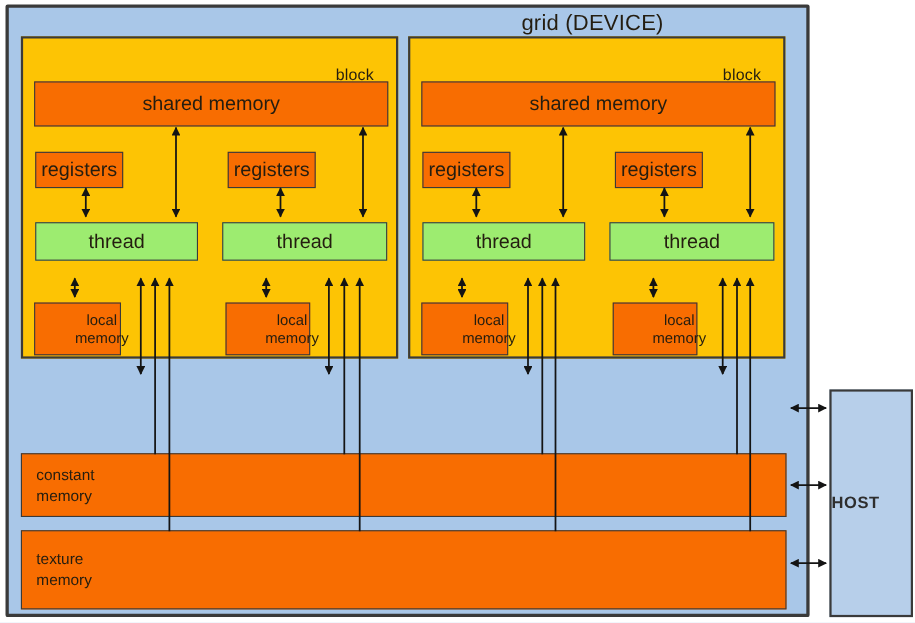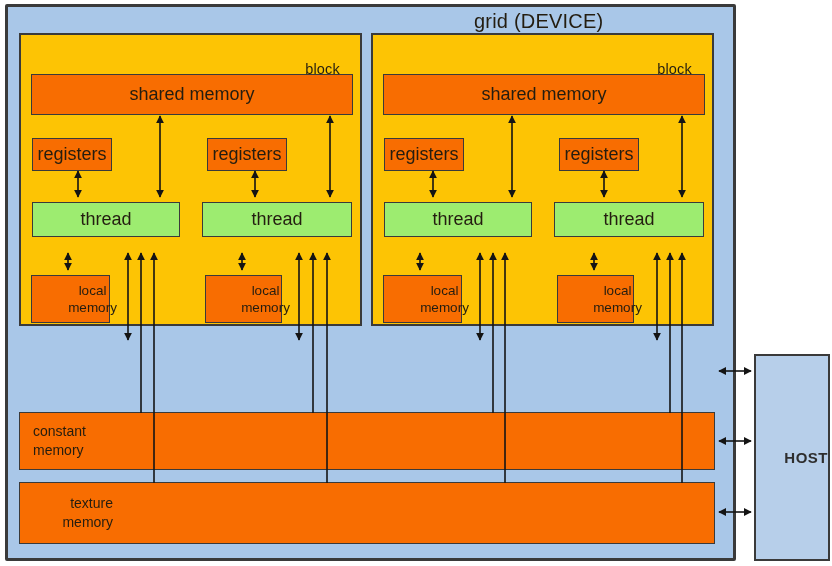--- a/index.html
+++ b/index.html
@@ -58,27 +58,27 @@
   .local-b{left:184px;top:240px;width:77px;}
   
   .membar{
     left:19px;width:696px;background:var(--memory-orange);
     border:1.5px solid var(--outline);z-index:2;
     display:flex;align-items:center;
   }
   .membar span{display:block;width:80px;padding-left:13px;font-size:14px;line-height:19px;}
   .membar-global{top:342px;height:58px;}
   .membar-constant{top:412px;height:58px;}
-  .membar-texture{top:482px;height:62px;text-align:right;}
+  .membar-texture{top:482px;height:72px;}
   
   .host-box{
     left:754px;top:354px;width:76px;height:207px;
     background:var(--host-bg);border:2.5px solid var(--outline);
-    display:flex;align-items:center;justify-content:flex-end;
-    font-size:15px;font-weight:700;letter-spacing:.5px;color:#2e2e2e;z-index:2;padding-left:19px;
+    display:flex;align-items:center;justify-content:flex-start;
+    font-size:15px;font-weight:700;letter-spacing:.5px;color:#2e2e2e;z-index:2;
   }
   
   .overlay{left:0;top:0;z-index:5;pointer-events:none;}
   .overlay line{stroke:var(--arrow);stroke-width:1.6px;}
 </style>
 </head>
 <body>
 
 <div class="stage">
 

